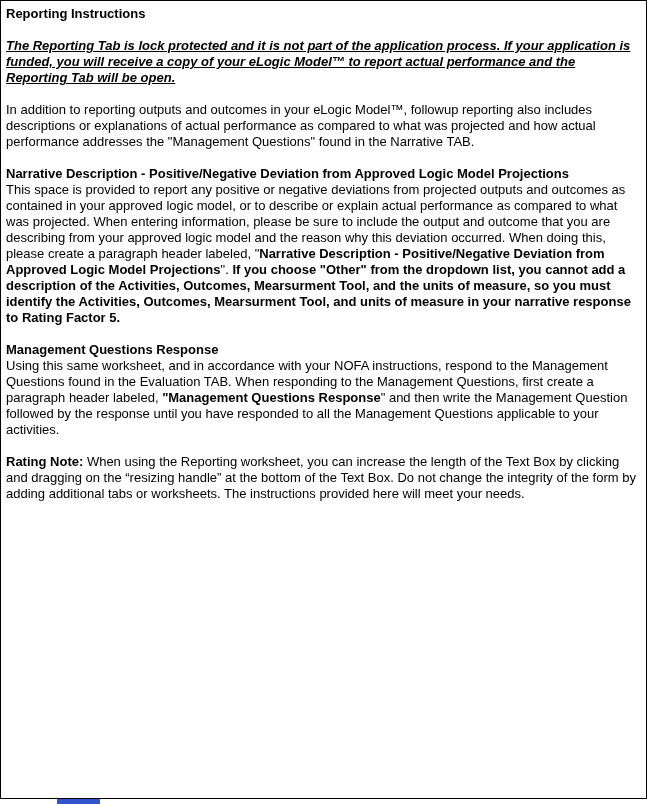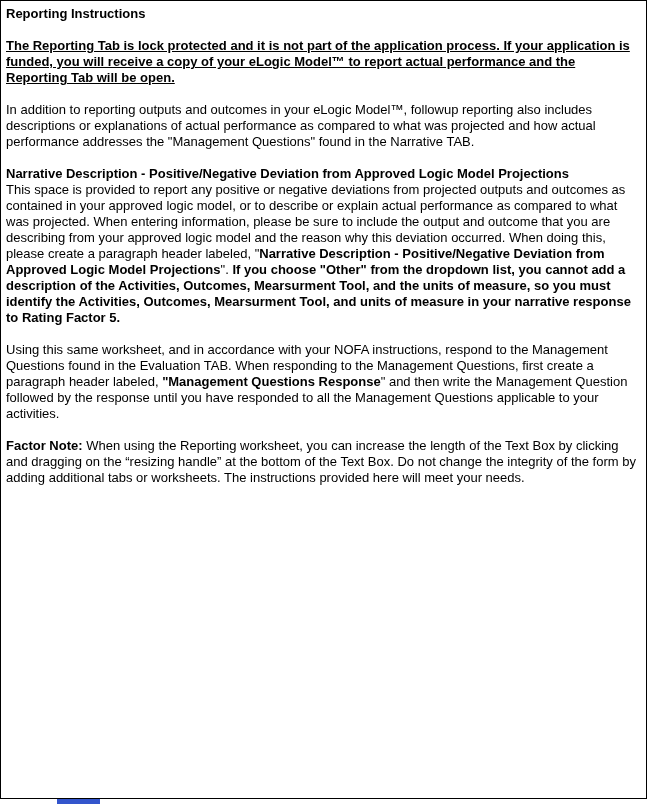--- a/index.html
+++ b/index.html
@@ -33,20 +33,21 @@
   }
   .header-para {
     margin: 0;
     font-size: 13px;
     line-height: 16px;
   }
   .bold { font-weight: bold; }
   .bold-underline {
     font-weight: bold;
     text-decoration: underline;
+    font-style: italic;
   }
   .tab-marker {
     position: absolute;
     left: 57px;
     top: 799px;
     width: 43px;
     height: 5px;
   }
 </style>
 </head>
@@ -56,19 +57,20 @@
 
   <p class="para bold">Reporting Instructions</p>
 
   <p class="para bold-underline">The Reporting Tab is lock protected and it is not part of the application process.  If your application is funded, you will receive a copy of your eLogic Model™ to report actual performance and the Reporting Tab will be open.</p>
 
   <p class="para">In addition to reporting outputs and outcomes in your eLogic Model™, followup reporting also includes descriptions or explanations of actual performance as compared to what was projected and how actual performance addresses the "Management Questions" found in the Narrative TAB.</p>
 
   <p class="header-para bold">Narrative Description - Positive/Negative Deviation from Approved Logic Model Projections</p>
   <p class="para"><span>This space is provided to report any positive or negative deviations from projected outputs and outcomes as contained in your approved logic model, or to describe or explain actual performance as compared to what was projected.  When entering information, please be sure to include the output and outcome that you are describing from your approved logic model and the reason why this deviation occurred.  When doing this, please create a paragraph header labeled, "</span><span class="bold">Narrative Description - Positive/Negative Deviation from Approved Logic Model Projections</span><span>".  </span><span class="bold">If you choose "Other" from the dropdown list, you cannot add a description of the Activities, Outcomes, Mearsurment Tool, and the units of measure, so you must identify the Activities, Outcomes, Mearsurment Tool, and units of measure in your narrative response to Rating Factor 5.</span></p>
 
+  <p class="header-para bold">Management Questions Response</p>
   <p class="para"><span>Using this same worksheet, and in accordance with your NOFA instructions, respond to the Management Questions found in the Evaluation TAB. When responding to the Management Questions, first create a paragraph header labeled, </span><span class="bold">"Management Questions Response</span><span>" and then write the Management Question followed by the response until you have responded to all the Management Questions applicable to your activities.</span></p>
 
-  <p class="para"><span class="bold">Factor Note:</span><span> When using the Reporting worksheet, you can increase the length of the Text Box by clicking and dragging on the “resizing handle” at the bottom of the Text Box. Do not change the integrity of the form by adding additional tabs or worksheets. The instructions provided here will meet your needs.</span></p>
+  <p class="para"><span class="bold">Rating Note:</span><span> When using the Reporting worksheet, you can increase the length of the Text Box by clicking and dragging on the “resizing handle” at the bottom of the Text Box. Do not change the integrity of the form by adding additional tabs or worksheets. The instructions provided here will meet your needs.</span></p>
 
 </div>
 
 <div class="tab-marker" style="background: rgb(51, 85, 204);"></div>
 
 </body></html>

